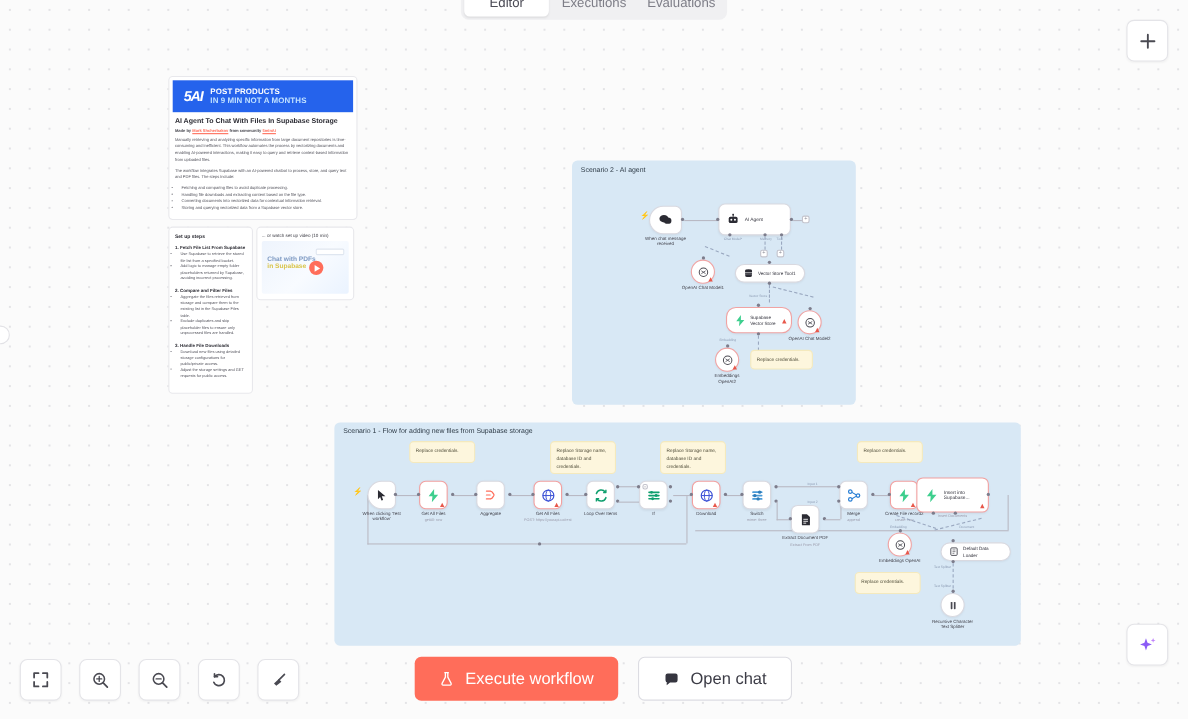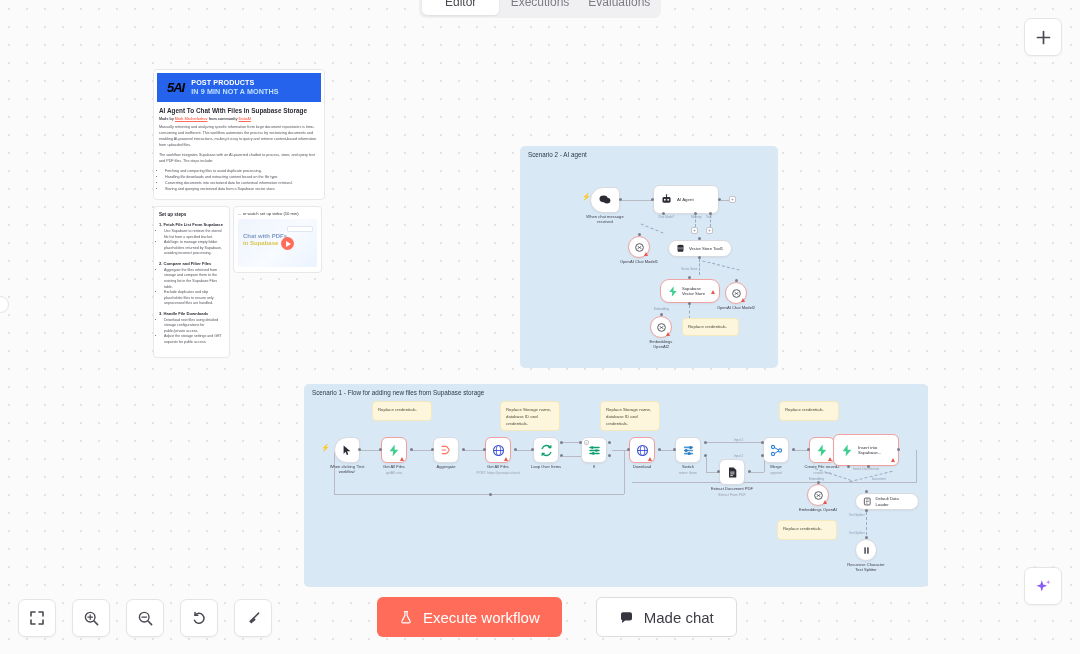--- a/index.html
+++ b/index.html
@@ -71,21 +71,21 @@
   .zoomtools {
     position: absolute; left: 18px; bottom: 17px;
     display: flex; gap: 16px;
     z-index: 30;
   }
   .zoomtools .sqbtn { position: relative; left: auto; top: auto; }
 
   
   .actions {
     position: absolute; left: 377px; bottom: 17px;
-    display: flex; gap: 34px;
+    display: flex; gap: 18px;
     z-index: 30;
   }
   .btn-exec {
     height: 40px;
     background: #ff6d5a;
     color: #fff;
     border: none;
     border-radius: 6px;
     padding: 0 22px;
     font-size: 15px;
@@ -138,21 +138,21 @@
   
   #doc-sticky { left: 153px; top: 69px; width: 172px; height: 131px; }
   .doc-banner {
     margin: 3px 3px 0 3px;
     height: 29px;
     background: #2563ec;
     display: flex; align-items: center;
     padding-left: 10px; gap: 7px;
   }
   .doc-logo {
-    font-size: 13px; font-weight: bold; color: #000000;
+    font-size: 13px; font-weight: bold; color: #ffffff;
     font-style: italic;
     letter-spacing: -1px;
   }
   .doc-banner-text {
     color: #fff; font-size: 7.2px; font-weight: bold;
     line-height: 1.22; letter-spacing: .1px;
   }
   .doc-banner-text .l2 { color: #bfe0ff; }
   .doc-body { padding: 5px 5px 4px 5px; }
   .doc-title { font-size: 6.4px; color: #2c2c34; font-weight: bold; margin-bottom: 3px; }
@@ -403,21 +403,21 @@
     <button class="btn-exec">
       <svg class="ic" width="14" height="14" viewBox="0 0 14 14">
         <path d="M5.4 1.5h3.2M5.9 1.5v4.1L2.9 11.3a1 1 0 0 0 .85 1.5h6.5a1 1 0 0 0 .85-1.5L8.1 5.6V1.5" stroke="#fff" stroke-width="1.2" fill="none" stroke-linejoin="round" stroke-linecap="round"></path>
       </svg>
       <span>Execute workflow</span>
     </button>
     <button class="btn-chat">
       <svg class="ic" width="15" height="15" viewBox="0 0 15 15">
         <path d="M2 4.2a2 2 0 0 1 2-2h7a2 2 0 0 1 2 2v4.2a2 2 0 0 1-2 2H6.1L3.1 13V10.4H4a2 2 0 0 1-2-2z" fill="#35353f"></path>
       </svg>
-      <span>Made chat</span>
+      <span>Open chat</span>
     </button>
   </div>
 
   <div class="sticky" id="doc-sticky">
     <div class="doc-banner">
       <div class="doc-logo">5AI</div>
       <div class="doc-banner-text">
         <div>POST PRODUCTS</div>
         <div class="l2">IN 9 MIN NOT A MONTHS</div>
       </div>

